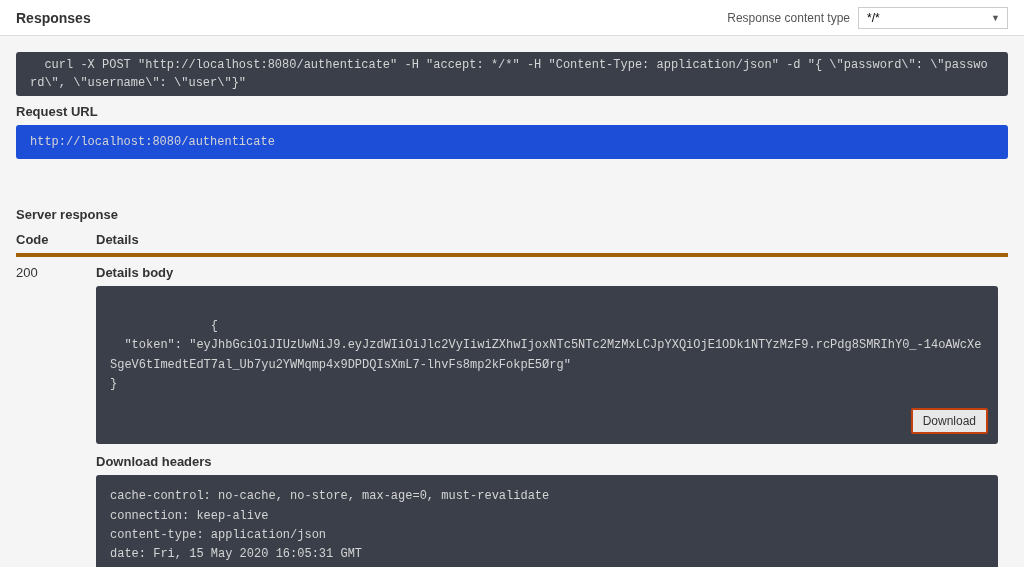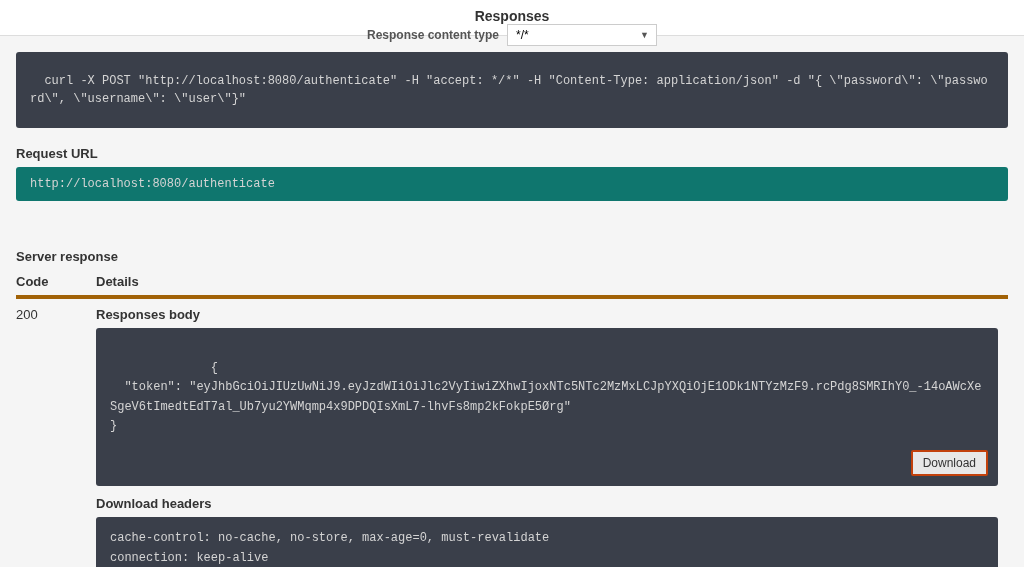--- a/index.html
+++ b/index.html
@@ -24,39 +24,37 @@
 
     
     .header-bar {
       display: flex;
       align-items: center;
       justify-content: space-between;
       padding: 8px 16px;
       background: #fff;
       border-bottom: 1px solid #ddd;
       height: 36px;
-      flex-direction: column;
     }
 
     .header-title {
       font-weight: bold;
       font-size: 14px;
       color: #333;
     }
 
     .content-type-container {
       display: flex;
       align-items: center;
       gap: 8px;
     }
 
     .content-type-label {
       font-size: 12px;
       color: #555;
-      font-weight: bold;
     }
 
     .content-type-select {
       border: 1px solid #ccc;
       background: #fff;
       padding: 3px 24px 3px 8px;
       font-size: 12px;
       appearance: none;
       -webkit-appearance: none;
       cursor: pointer;
@@ -92,30 +90,30 @@
       color: #333;
       margin-bottom: 6px;
     }
 
     
     .code-box {
       background: #3a3f4a;
       color: #d4d4d4;
       font-family: 'Courier New', Courier, monospace;
       font-size: 12px;
-      padding: 20px 14px;
-      border-radius: 3px;
-      margin-bottom: 18px;
+      padding: 4px 14px;
+      border-radius: 3px;
+      margin-bottom: 8px;
       line-height: 1.5;
       white-space: pre-wrap;
       word-break: break-all;
     }
 
     .url-box {
-      background: #0f766e;
+      background: #1d4ed8;
       color: #d4d4d4;
       font-family: 'Courier New', Courier, monospace;
       font-size: 12px;
       padding: 8px 14px;
       border-radius: 3px;
       margin-bottom: 14px;
       line-height: 1.5;
     }
 
     
@@ -253,21 +251,21 @@
         <tr>
           <th>Code</th>
           <th>Details</th>
         </tr>
       </thead>
       <tbody>
         <tr>
           <td class="code-cell">200</td>
           <td class="detail-cell">
 
-            <div class="response-body-label">Responses body</div>
+            <div class="response-body-label">Details body</div>
             <div class="response-body-box">
               <span>{
   "token": "eyJhbGciOiJIUzUwNiJ9.eyJzdWIiOiJlc2VyIiwiZXhwIjoxNTc5NTc2MzMxLCJpYXQiOjE1ODk1NTYzMzF9.rcPdg8SMRIhY0_-14oAWcXeSgeV6tImedtEdT7al_Ub7yu2YWMqmp4x9DPDQIsXmL7-lhvFs8mp2kFokpE5Ørg"
 }</span>
               <button class="download-btn">Download</button>
             </div>
 
             <div class="response-headers-label">Download headers</div>
             <div class="response-headers-box">cache-control: no-cache, no-store, max-age=0, must-revalidate
 connection: keep-alive

